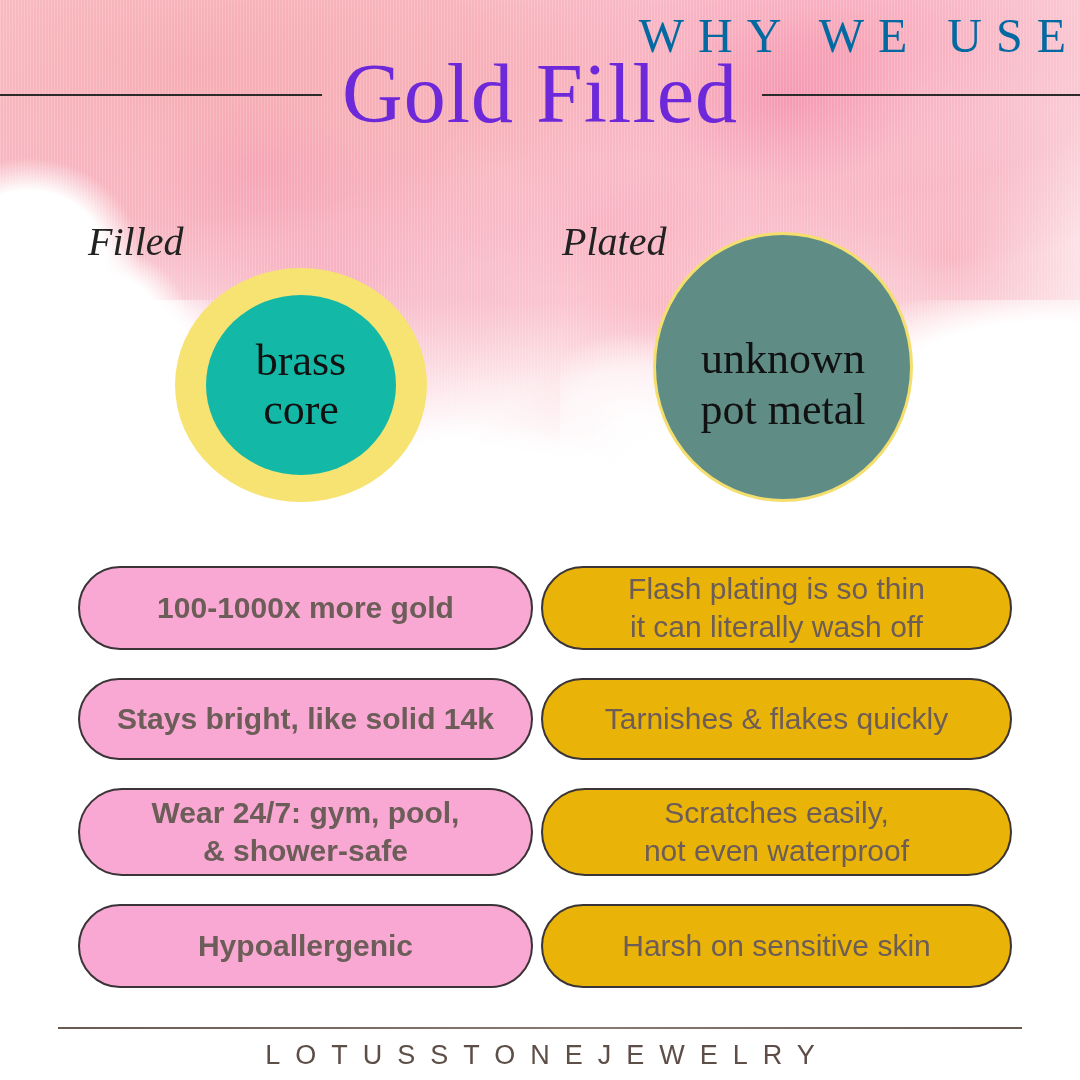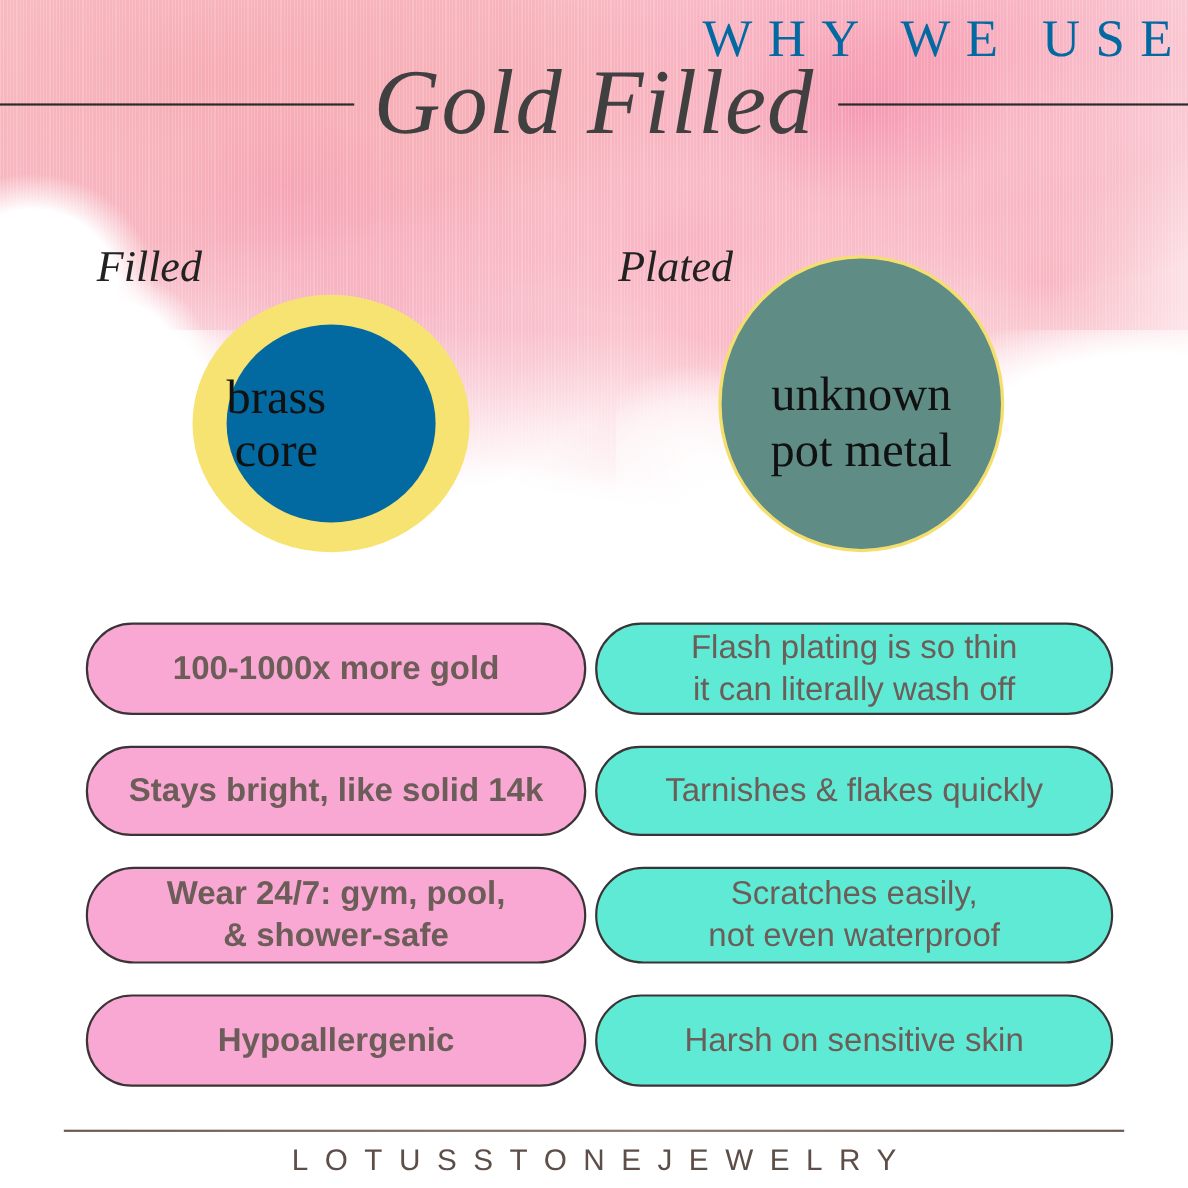--- a/index.html
+++ b/index.html
@@ -92,24 +92,23 @@
     letter-spacing: 14px;
     text-indent: 14px;
     color: #0369a1;
     font-weight: 400;
   }
   .title {
     position: absolute;
     left: 0; right: 0; top: 50px;
     text-align: center;
     font-family: "Liberation Serif", serif;
-    font-style: italic;
     font-size: 84px;
     line-height: 1.05;
-    color: #404040;
+    color: #6d28d9;
     letter-spacing: 1px;
   }
   .rule-left, .rule-right {
     position: absolute;
     top: 94px;
     height: 2px;
     background: #2b2b2b;
   }
   .rule-left  { left: 0px;  width: 322px; }
   .rule-right { left: 762px; width: 318px; }
@@ -136,23 +135,24 @@
     justify-content: center;
   }
   .filled-outer {
     left: 175px; top: 268px; width: 252px; height: 234px;
     background: #F7E372;
   }
   .filled-inner {
     position: absolute;
     left: 31px; top: 27px; width: 190px; height: 180px;
     border-radius: 50%;
-    background: #0369a1;
+    background: #14b8a6;
     display: flex;
     align-items: center;
+    justify-content: center;
   }
   .plated-outer {
     left: 653px; top: 232px; width: 260px; height: 270px;
     background: #5F8C85;
     border: 3px solid #F4DF6E;
     box-sizing: border-box;
   }
   .core-text {
     font-family: "Liberation Serif", serif;
     font-size: 44px;
@@ -191,21 +191,21 @@
     align-items: center;
     justify-content: center;
     text-align: center;
     color: #6C5D58;
     font-family: "Liberation Sans", sans-serif;
     font-size: 30px;
     line-height: 1.28;
     padding: 6px 14px;
   }
   .pill-left  { width: 455px; background: #f9a8d4; font-weight: bold; }
-  .pill-right { width: 471px; background: #5eead4; }
+  .pill-right { width: 471px; background: #eab308; }
   .row-h1 { height: 84px; }
   .row-h2 { height: 82px; }
   .row-h3 { height: 88px; }
   .row-h4 { height: 84px; }
 
   
   .footer-rule {
     position: absolute;
     left: 58px; top: 1027px;
     width: 964px; height: 2px;

